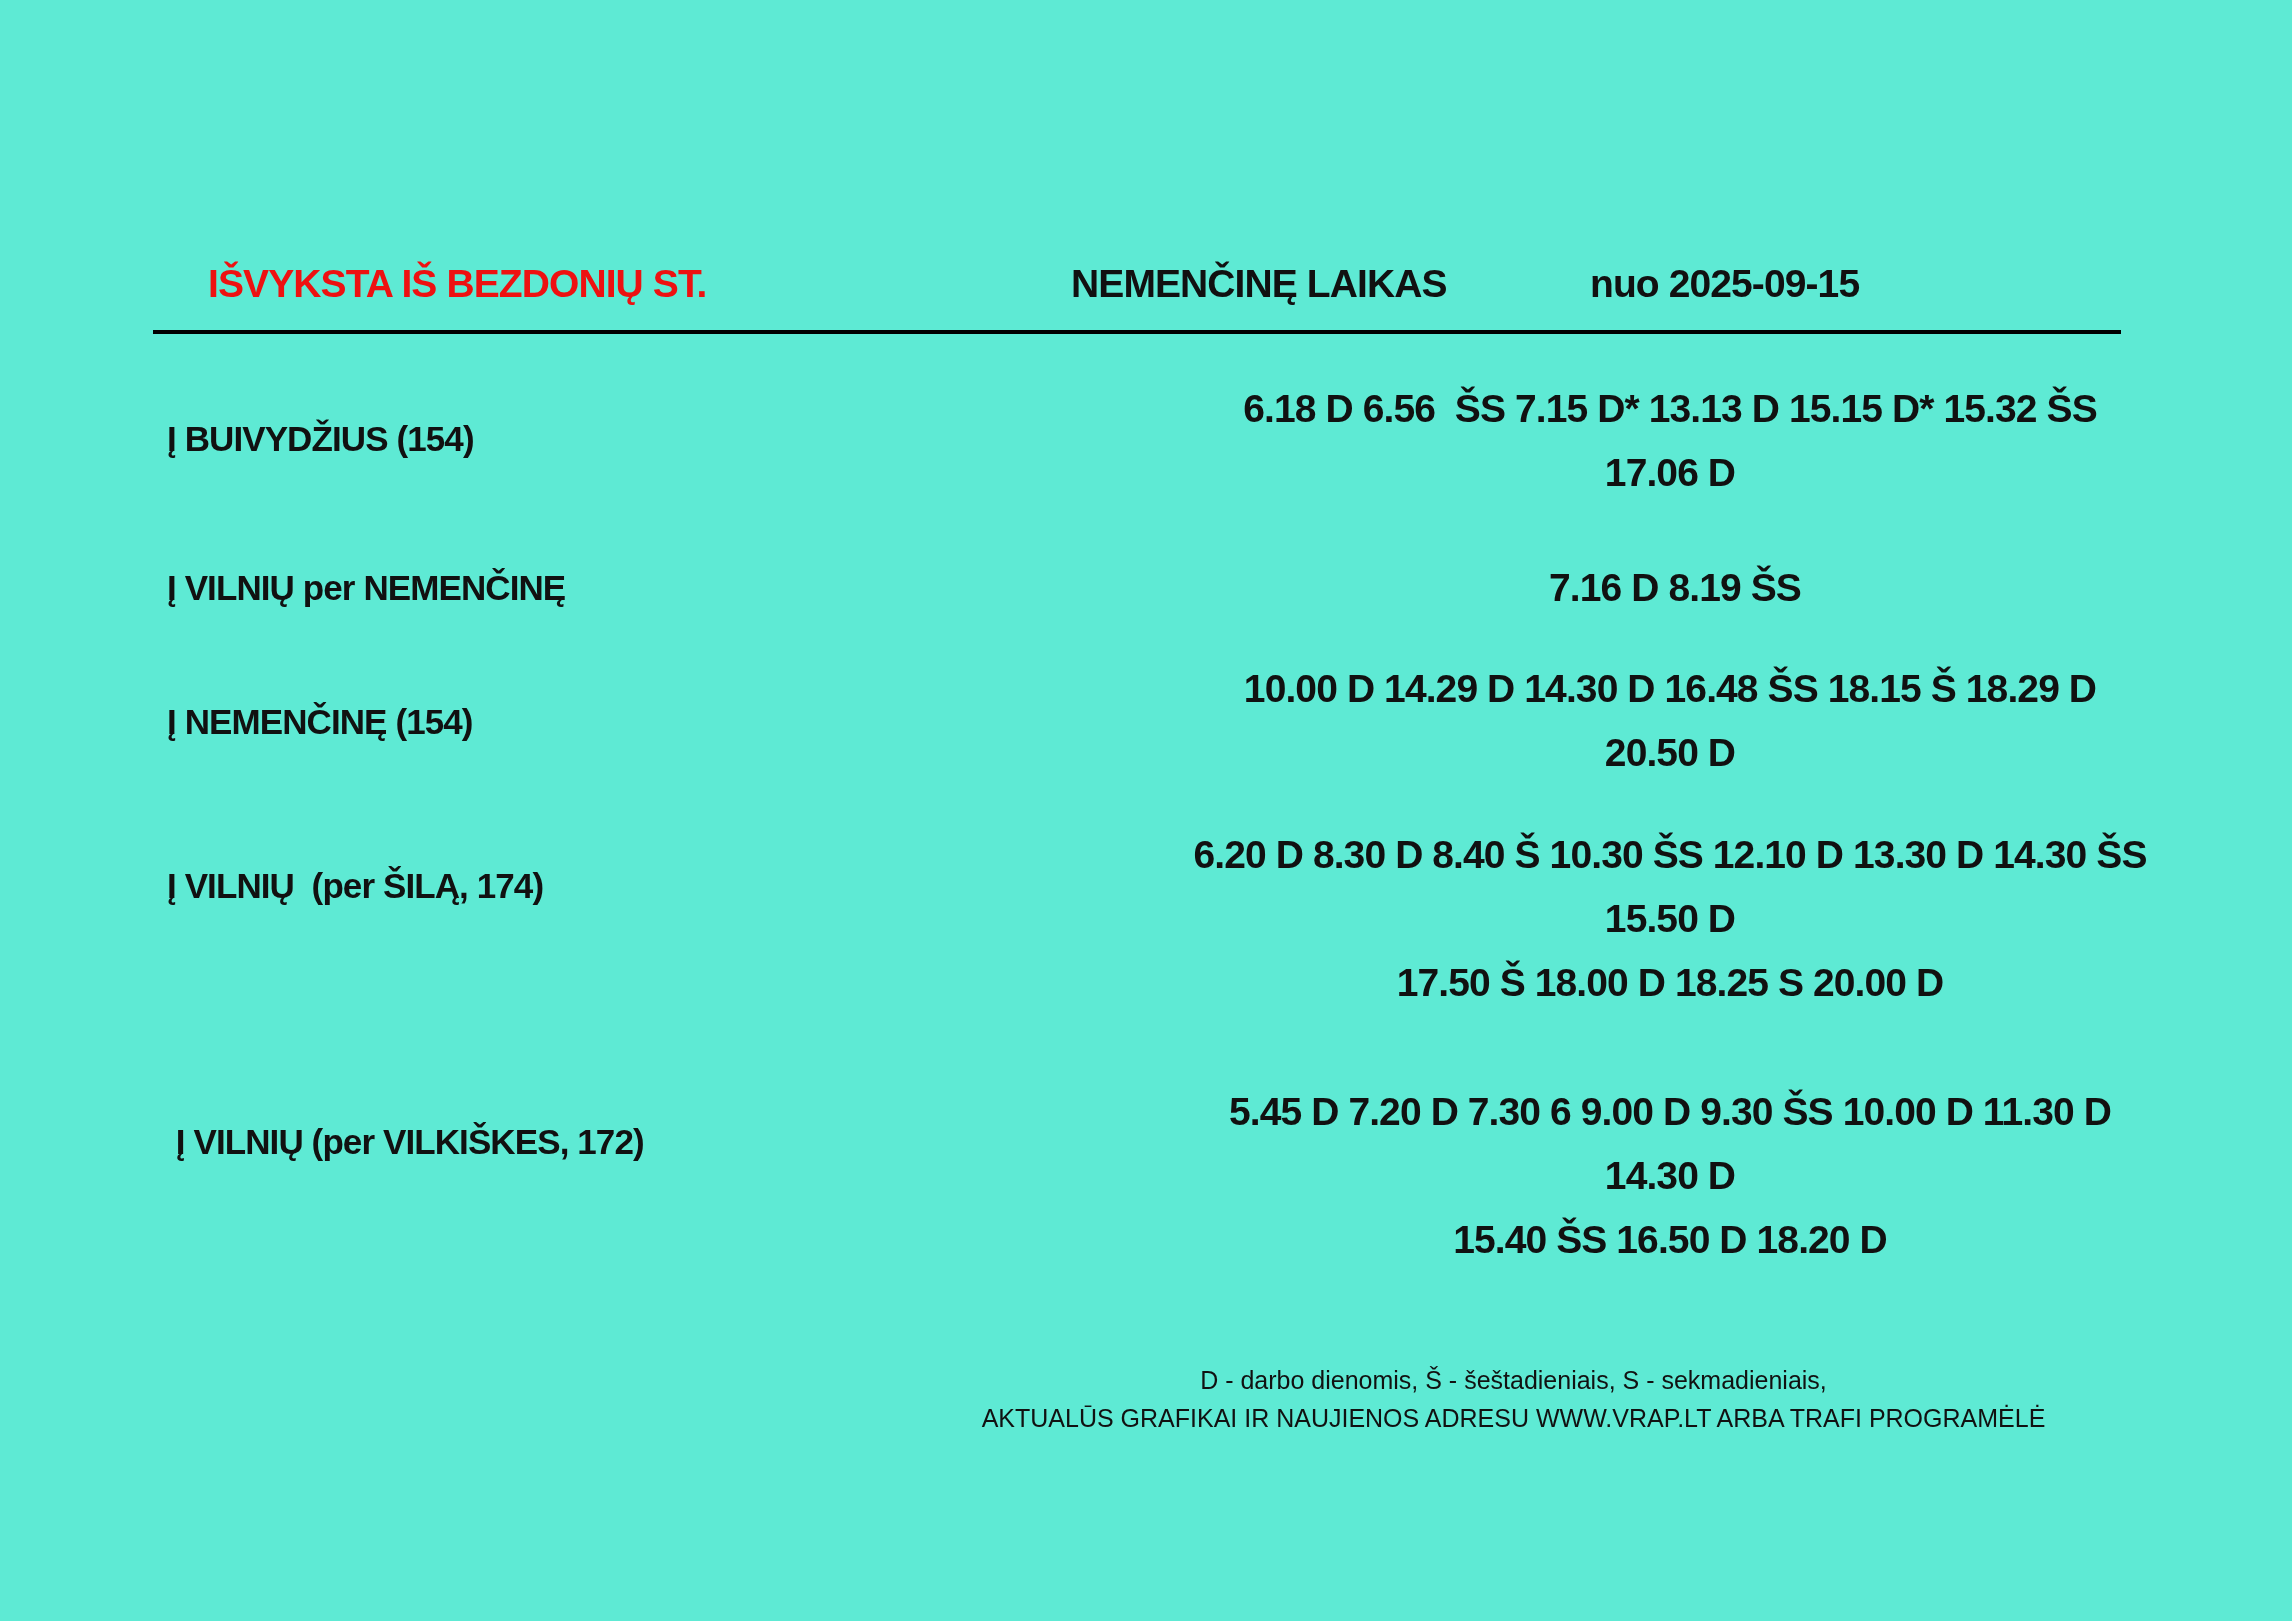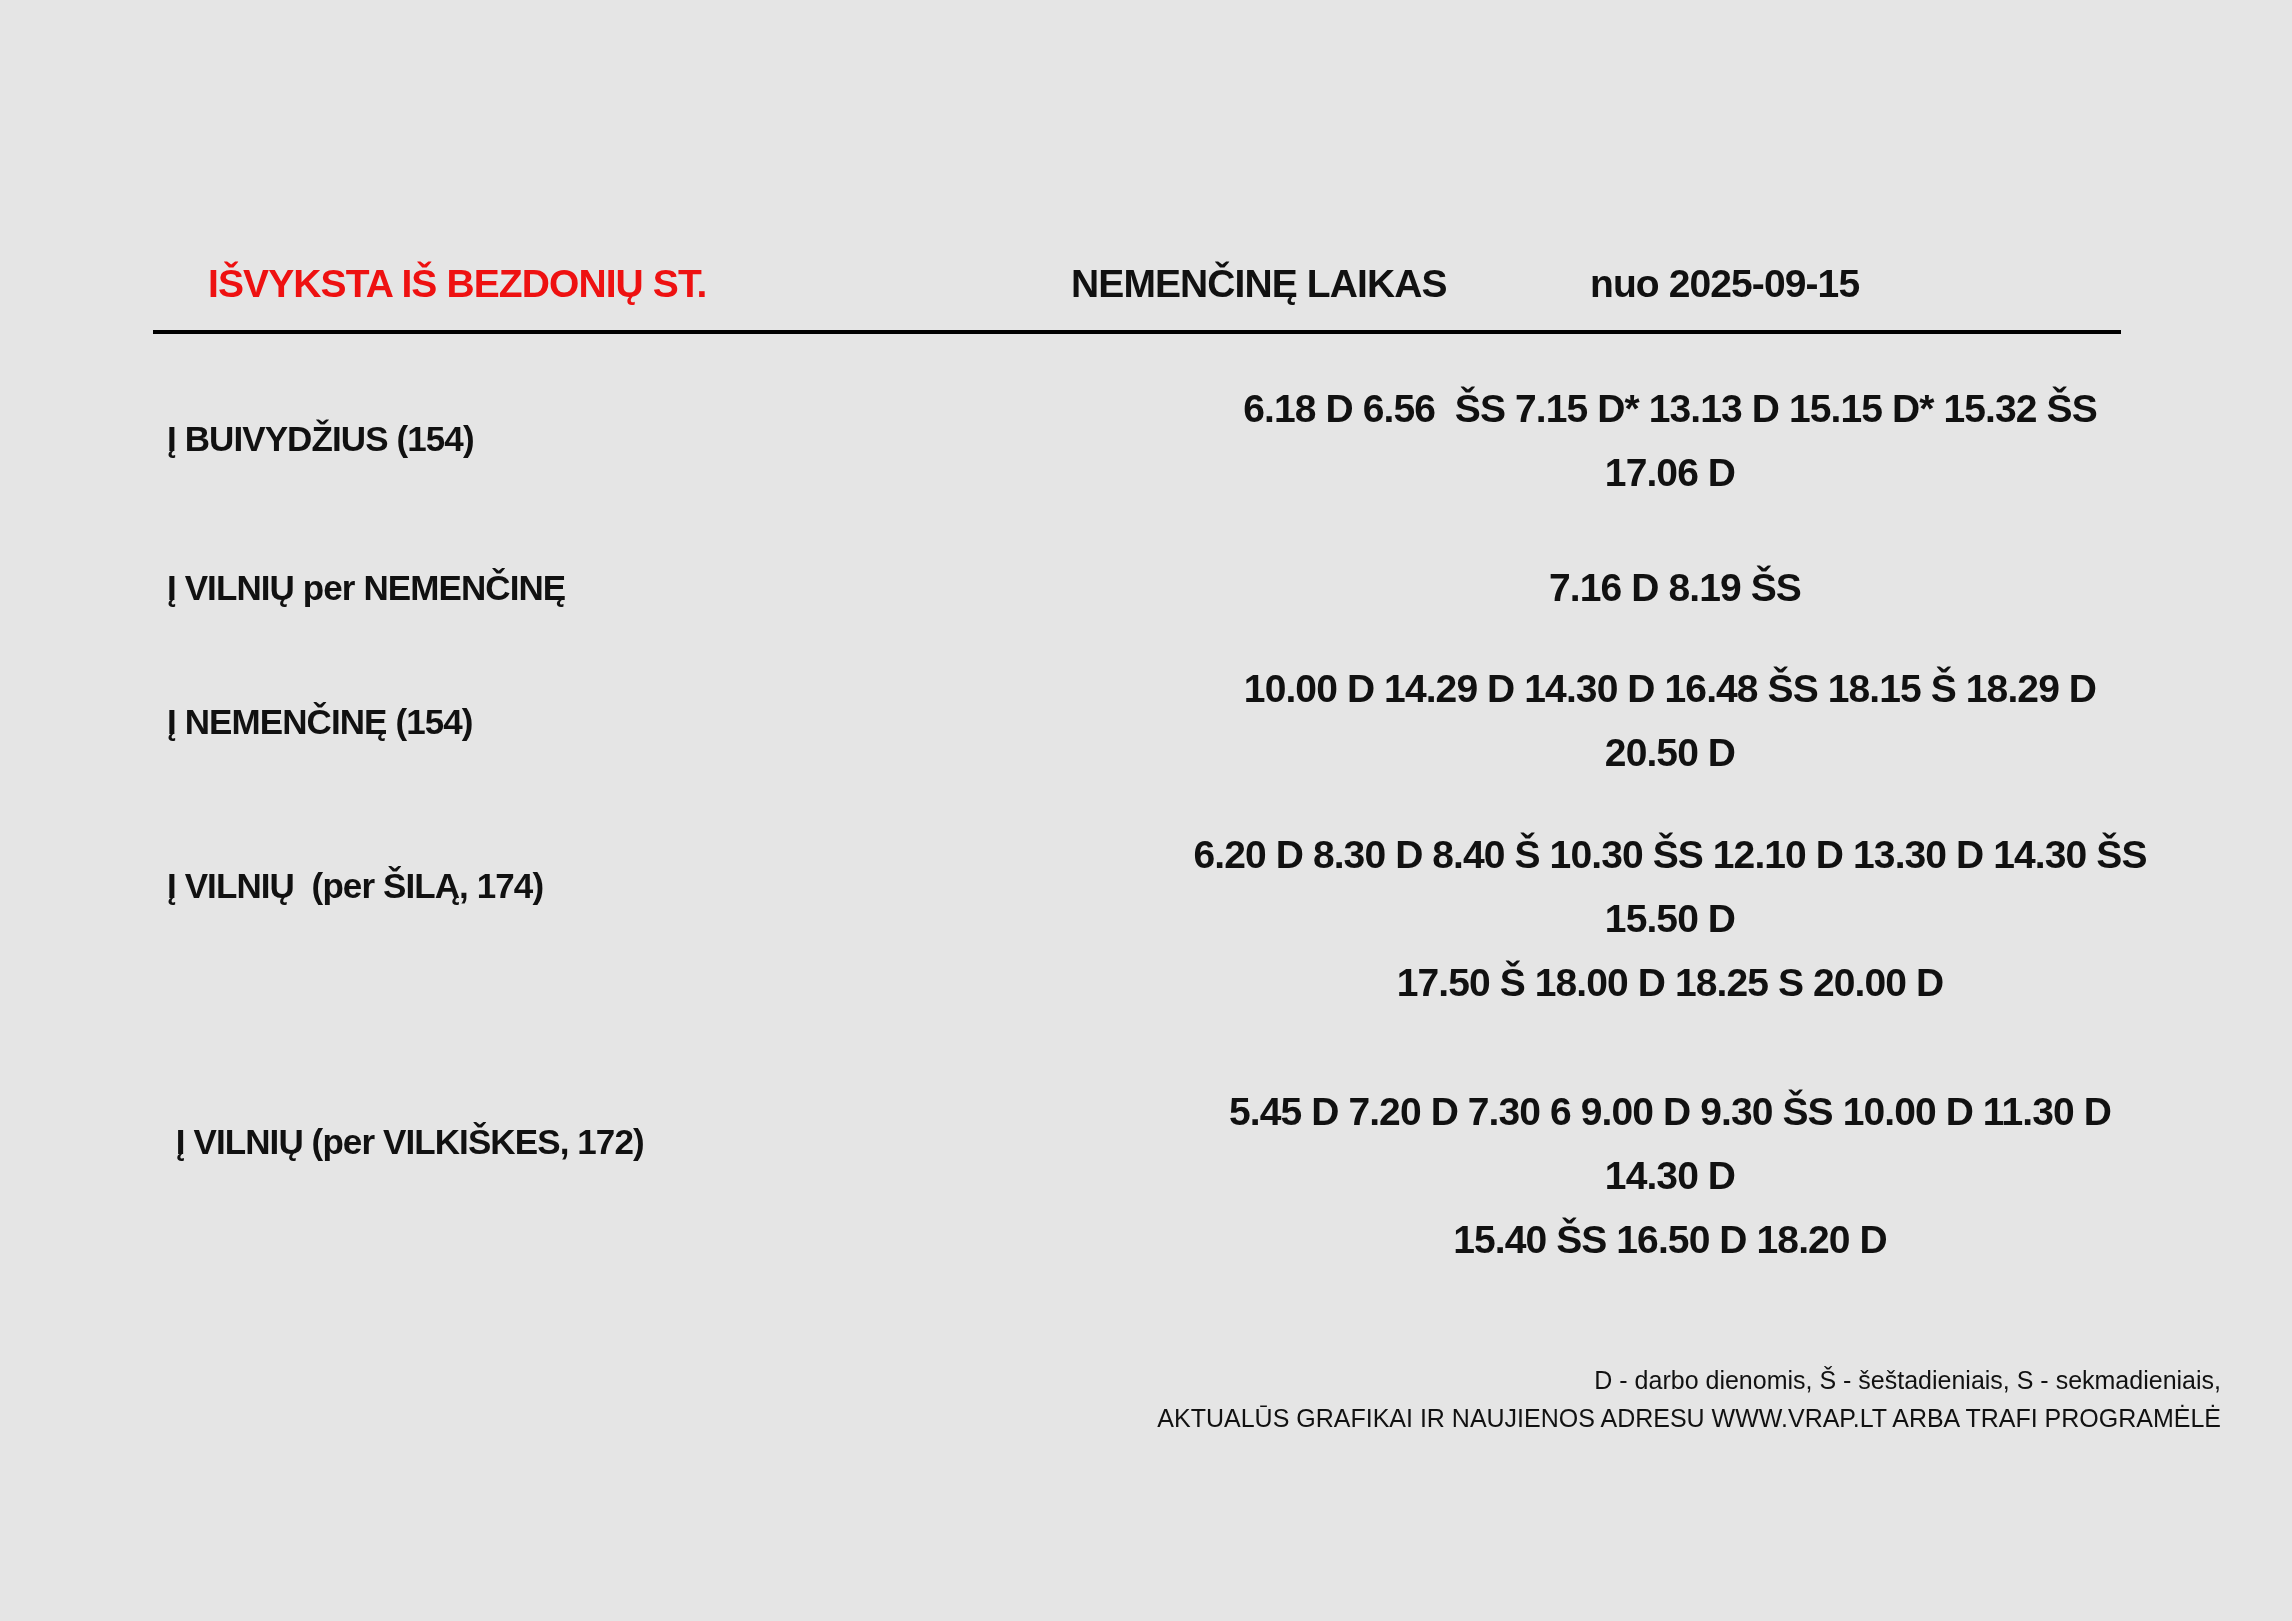--- a/index.html
+++ b/index.html
@@ -4,21 +4,21 @@
 <style>
   html, body {
     margin: 0;
     padding: 0;
     background: #ffffff;
   }
   .page {
     position: relative;
     width: 2293px;
     height: 1622px;
-    background: #e5e5e5;
+    background: #5eead4;
     font-family: "Liberation Sans", sans-serif;
     color: #111111;
     overflow: hidden;
   }
   .abs { position: absolute; }
 
   
   .hdr {
     font-size: 39px;
     font-weight: bold;
@@ -68,21 +68,21 @@
   .footer {
     left: 806px;
     top: 1361px;
     width: 1415px;
     text-align: center;
     font-size: 25px;
     font-weight: normal;
     line-height: 38px;
     color: #111111;
   }
-  .footer div { white-space: pre-wrap; text-align: right; }
+  .footer div { white-space: pre-wrap; }
 </style>
 </head>
 <body>
 
 <div class="page">
 
   <div class="abs hdr hdr-origin">IŠVYKSTA IŠ BEZDONIŲ ST.</div>
   <div class="abs hdr hdr-times">NEMENČINĘ LAIKAS</div>
   <div class="abs hdr hdr-date">nuo 2025-09-15</div>
 

